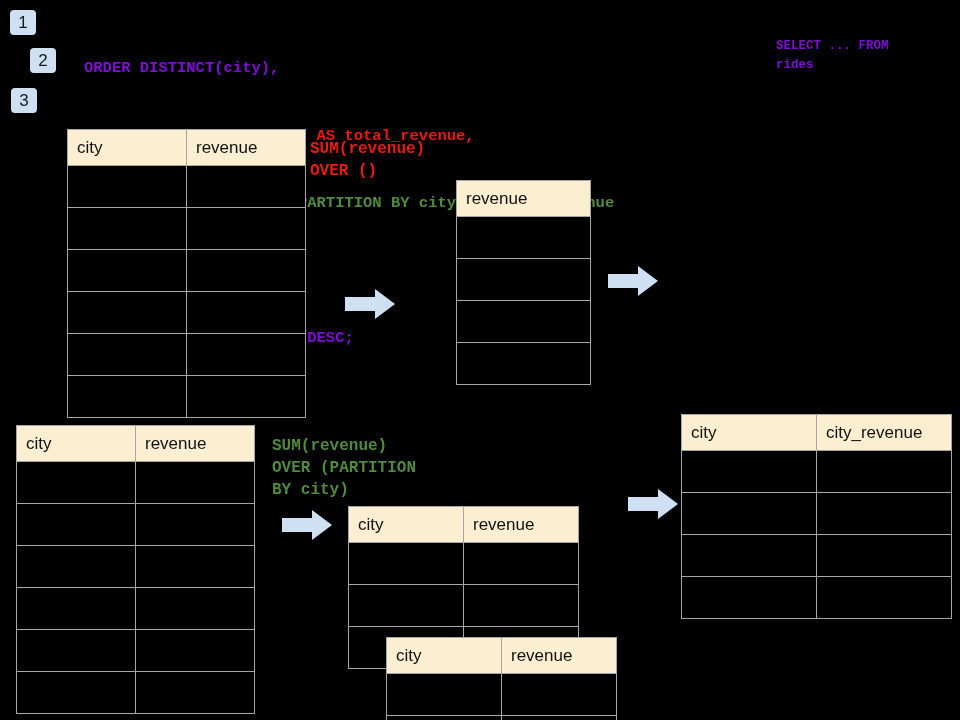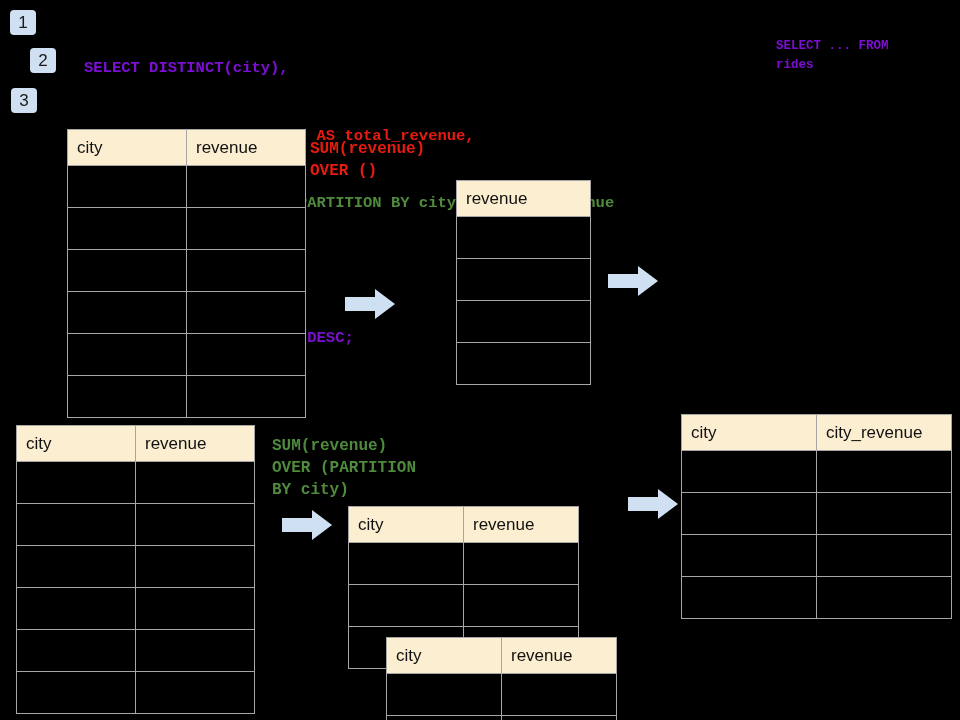--- a/index.html
+++ b/index.html
@@ -100,21 +100,21 @@
 </head>
 <body>
 
 <div id="canvas">
 
   <div class="step-badge" style="left:10px; top:10px;">1</div>
   <div class="step-badge" style="left:30px; top:48px;">2</div>
   <div class="step-badge" style="left:11px; top:88px;">3</div>
 
   <div class="sql-block" style="left:84px; top:12px;">
-    <div class="sql-line c-purple">SELECT DISTINCT(city),</div>
+    <div class="sql-line c-purple">ORDER DISTINCT(city),</div>
     <div class="sql-line c-red">    SUM(revenue) OVER () AS total_revenue,</div>
     <div class="sql-line c-green">    SUM(revenue) OVER (PARTITION BY city) as city_revenue</div>
     <div class="sql-line c-purple">  FROM rides</div>
     <div class="sql-line c-purple">  ORDER by city_revenue DESC;</div>
   </div>
 
   <div class="side-note" style="left:748px; top:37px;margin-left:28px;">SELECT ... FROM
 rides</div>
 
   <div class="annot c-red" style="left:310px; top:138px;">SUM(revenue)

